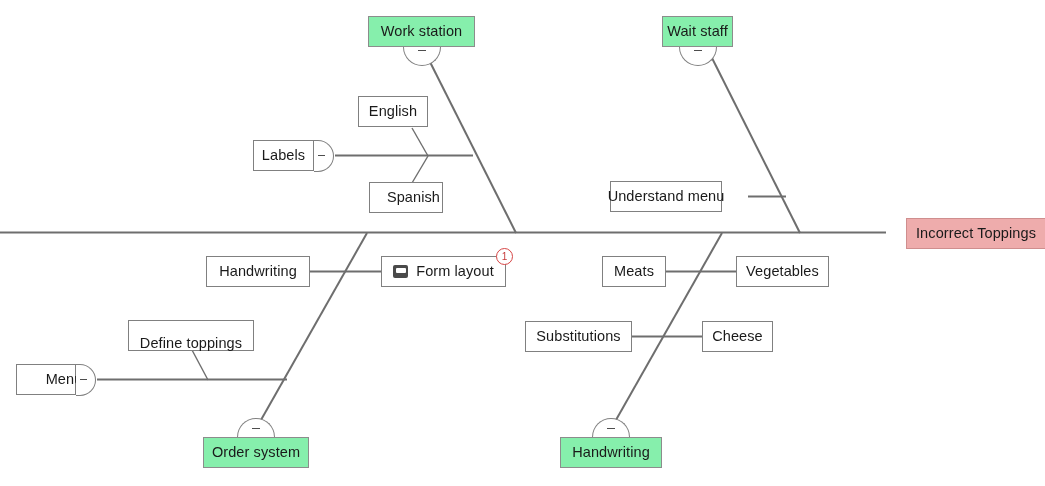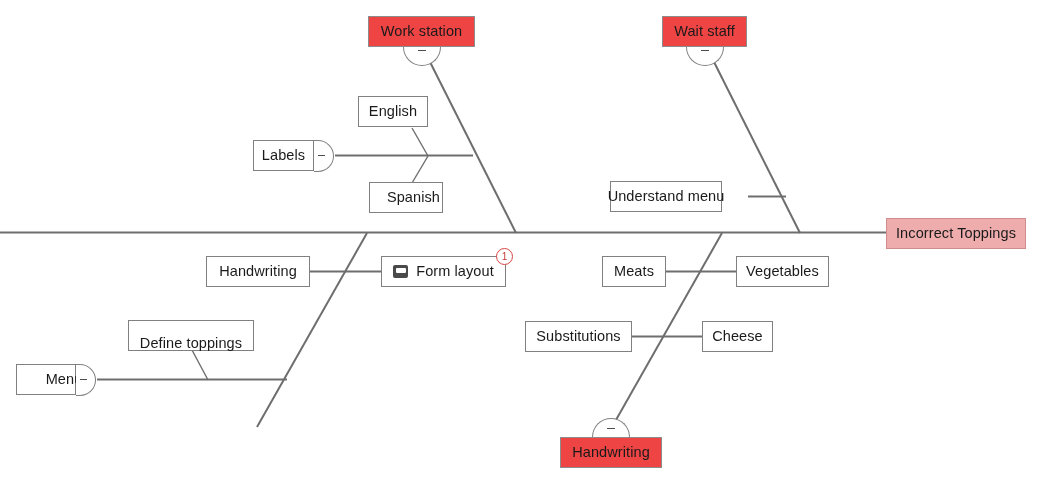--- a/index.html
+++ b/index.html
@@ -37,26 +37,27 @@
     color: #1a1a1a;
     font-size: 14.5px;
     line-height: 1;
     display: flex;
     align-items: center;
     justify-content: center;
     white-space: nowrap;
     letter-spacing: 0.1px;
   }
   .node.shaded {
-    background: #ef4444;
+    background: #86efac;
     border-color: #8c8c8c;
   }
   .node.effect {
     background: #eeacac;
     border-color: #cf8e8e;
+    margin-left: 20px;
   }
 
   
   .collapse-handle {
     position: absolute;
     width: 20px;
     height: 32px;
     top: 50%;
     right: -21px;
     transform: translateY(-50%);
@@ -194,27 +195,33 @@
     <span>Incorrect Toppings</span>
   </div>
 
   <div class="node shaded" style="left:368px; top:16px; width:107px; height:31px;">
     <span>Work station</span>
     <span class="collapse-bubble">
       <span class="minus"></span>
     </span>
   </div>
 
-  <div class="node shaded" style="left:662px; top:16px; width:85px; height:31px;">
+  <div class="node shaded" style="left:662px; top:16px; width:71px; height:31px;">
     <span>Wait staff</span>
     <span class="collapse-bubble">
       <span class="minus"></span>
     </span>
   </div>
 
+  <div class="node shaded" style="left:203px; top:437px; width:106px; height:31px;">
+    <span>Order system</span>
+    <span class="collapse-bubble up">
+      <span class="minus"></span>
+    </span>
+  </div>
 
   <div class="node shaded" style="left:560px; top:437px; width:102px; height:31px;">
     <span>Handwriting</span>
     <span class="collapse-bubble up">
       <span class="minus"></span>
     </span>
   </div>
 
   <div class="node" style="left:253px; top:140px; width:61px; height:31px;">
     <span>Labels</span>

